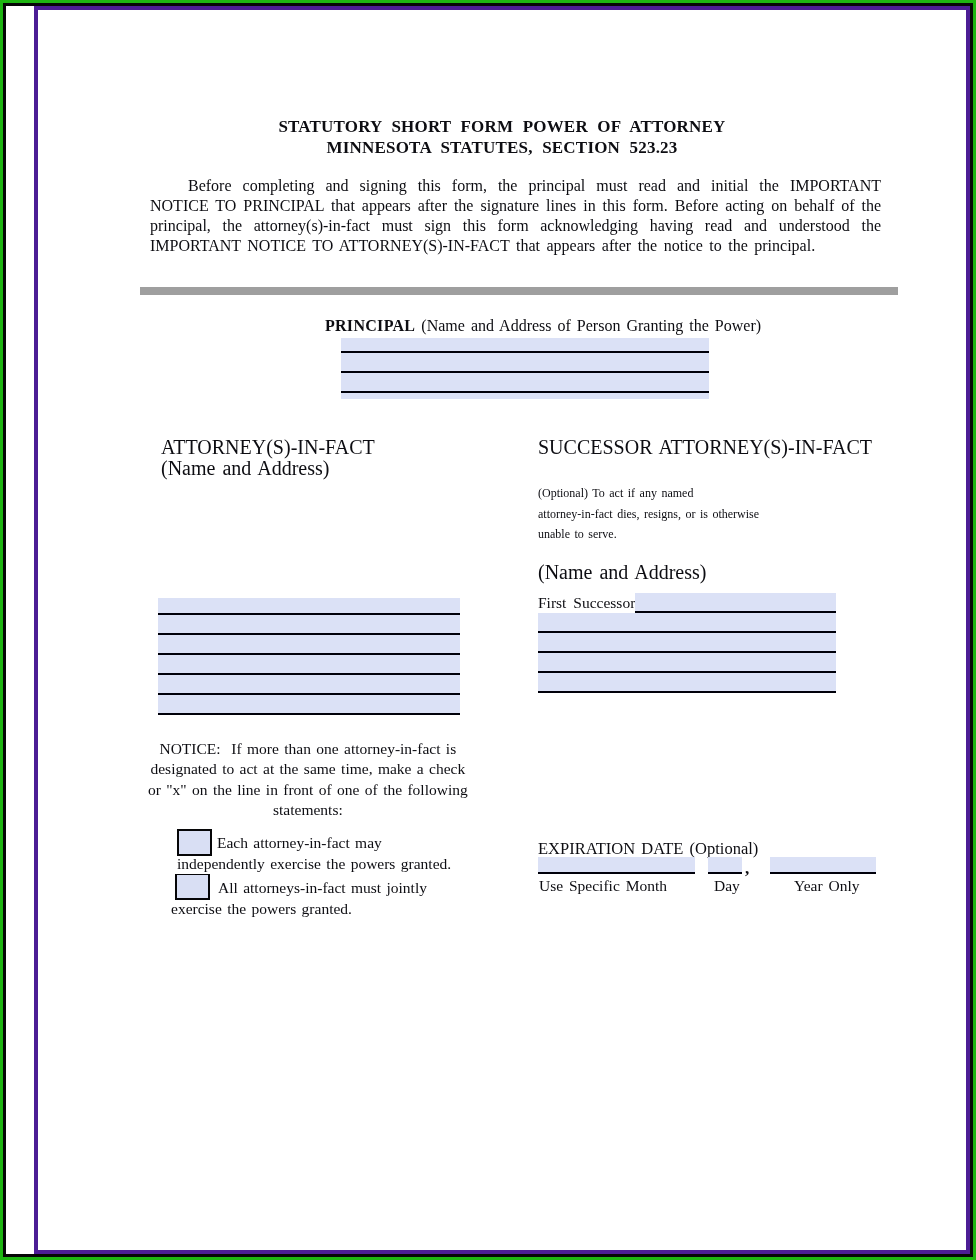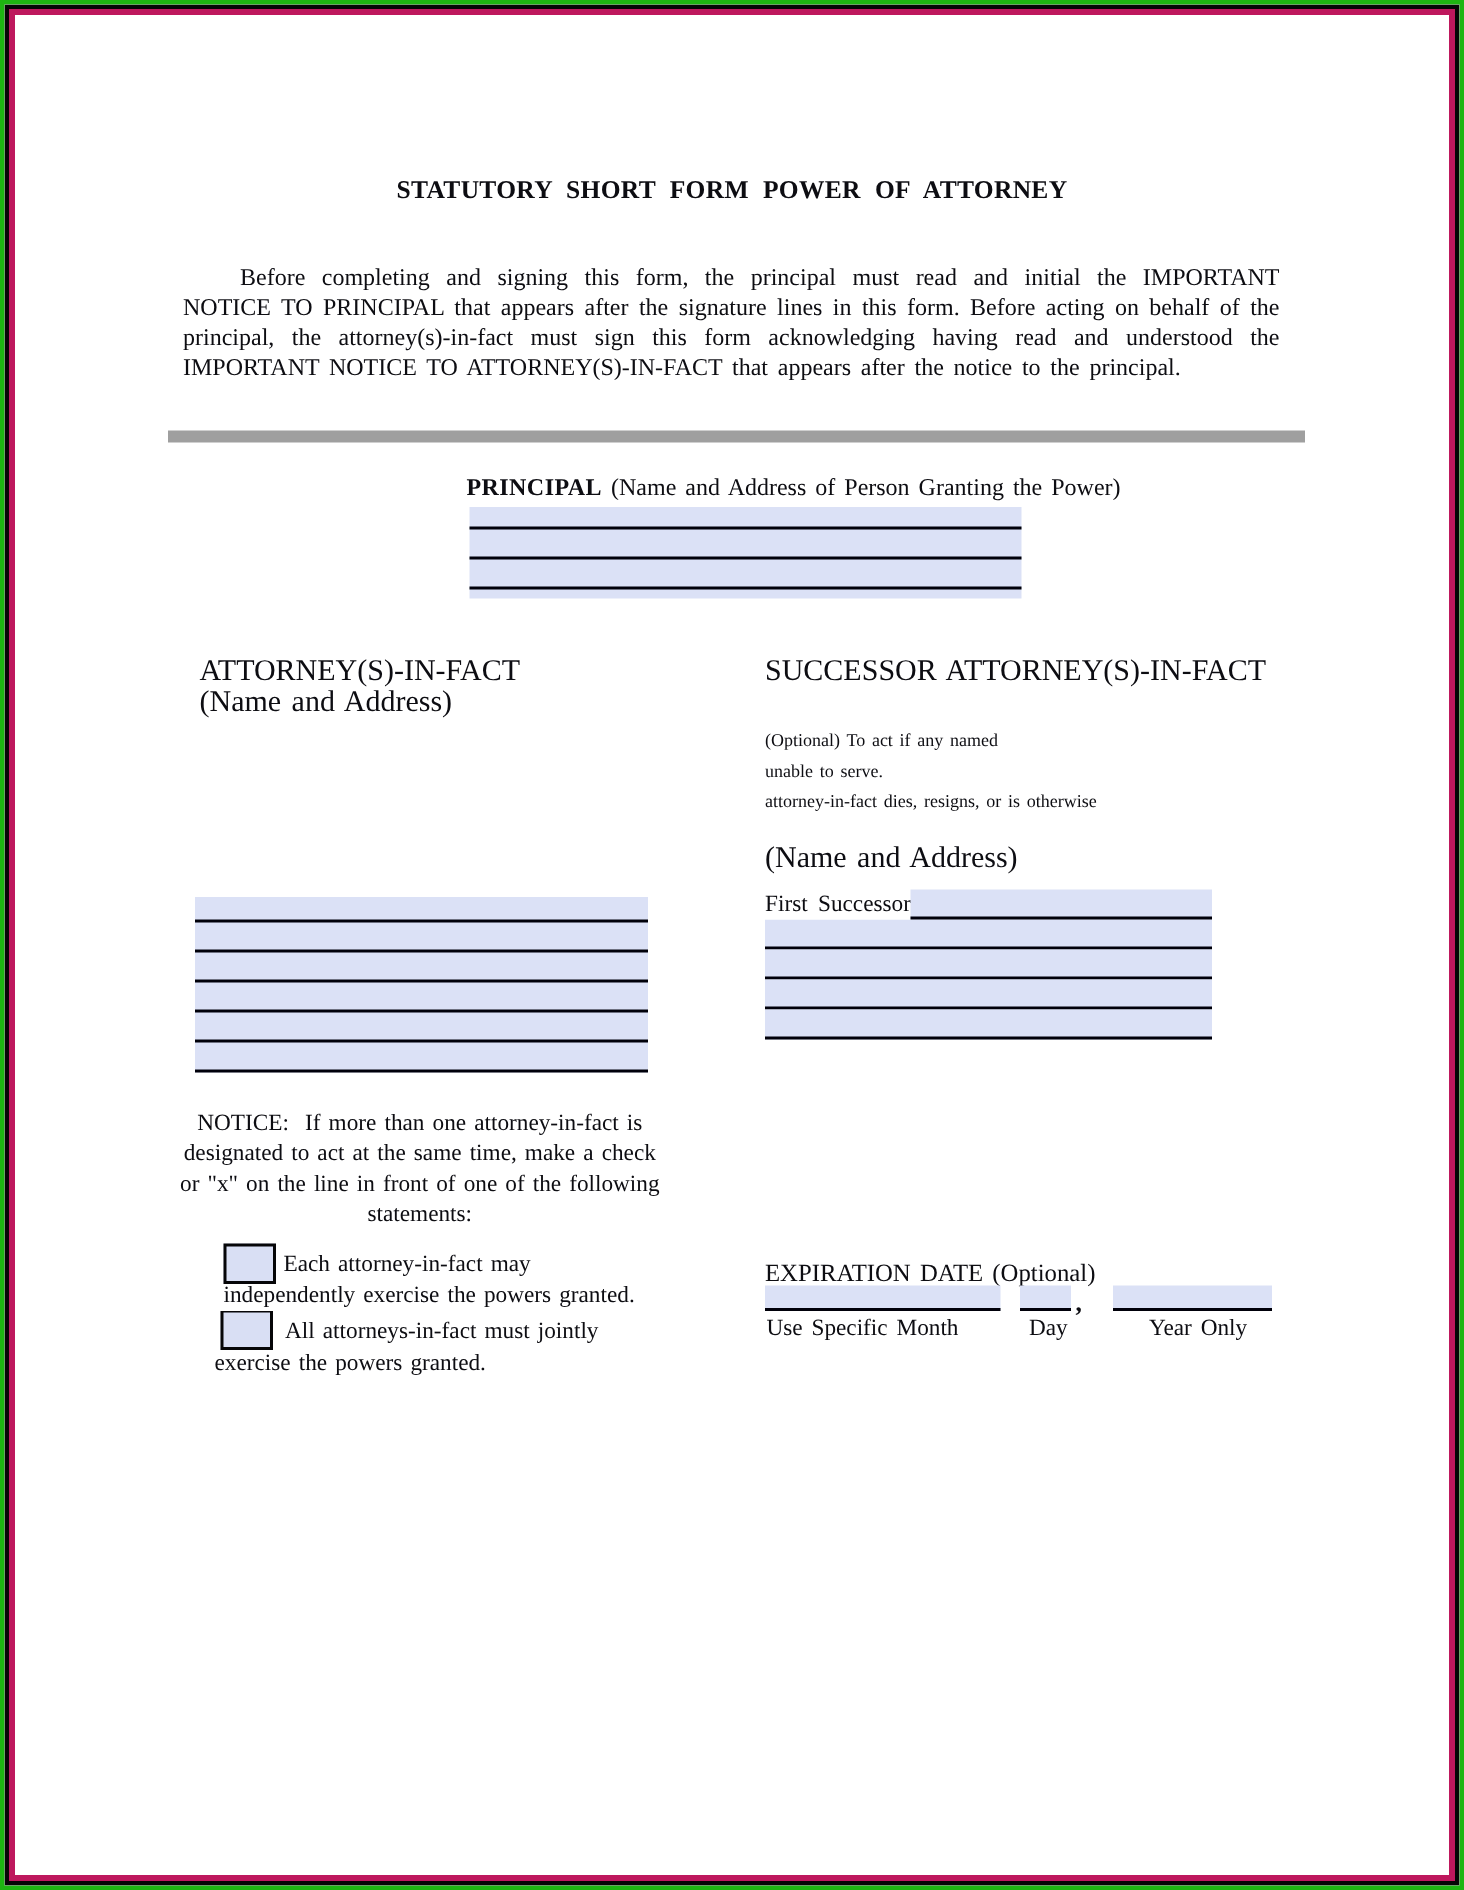--- a/index.html
+++ b/index.html
@@ -11,22 +11,23 @@
     overflow:hidden;
     font-family:"Liberation Serif", serif;
     color:#0d0d12;
   }
   .frame-black{
     position:absolute;inset:0;
     border:3px solid #060606;
   }
   .frame-inner{
     position:absolute;inset:0;
-    border:4px solid #be185d;
+    border:4px solid #4c1d95;
     background:#ffffff;
+    margin-left:28px;
   }
   .content{
     position:absolute;inset:0;
   }
   .abs{position:absolute;}
 
   .doc-title{
     left:0;right:0;top:106px;
     text-align:center;
     font-weight:bold;
@@ -150,20 +151,21 @@
 </head>
 <body>
 
 <div class="page">
   <div class="frame-black">
     <div class="frame-inner">
       <div class="content">
 
         <div class="abs doc-title">
           <div>STATUTORY SHORT FORM POWER OF ATTORNEY</div>
+          <div>MINNESOTA STATUTES, SECTION 523.23</div>
         </div>
 
         <div class="abs intro">Before completing and signing this form, the principal must read and initial the IMPORTANT NOTICE TO PRINCIPAL that appears after the signature lines in this form. Before acting on behalf of the principal, the attorney(s)-in-fact must sign this form acknowledging having read and understood the IMPORTANT NOTICE TO ATTORNEY(S)-IN-FACT that appears after the notice to the principal.</div>
 
         <div class="abs divider"></div>
 
         <div class="abs principal-heading">
           <span class="hb">PRINCIPAL</span><span> (Name and Address of Person Granting the Power)</span>
         </div>
 
@@ -185,22 +187,22 @@
           <div class="fill-line r2"></div>
           <div class="fill-line r2"></div>
           <div class="fill-line r2"></div>
           <div class="fill-line r2"></div>
         </div>
 
         <div class="abs col-heading successor-heading">SUCCESSOR ATTORNEY(S)-IN-FACT</div>
 
         <div class="abs optional-note">
           <div>(Optional) To act if any named</div>
+          <div>attorney-in-fact dies, resigns, or is otherwise</div>
           <div>unable to serve.</div>
-          <div>attorney-in-fact dies, resigns, or is otherwise</div>
         </div>
 
         <div class="abs col-heading successor-subheading">(Name and Address)</div>
 
         <div class="abs successor-block">
           <div class="succ-row labeled">
             <span class="succ-label">First Successor</span>
             <span class="succ-field"></span>
           </div>
           <div class="succ-row full"></div>

